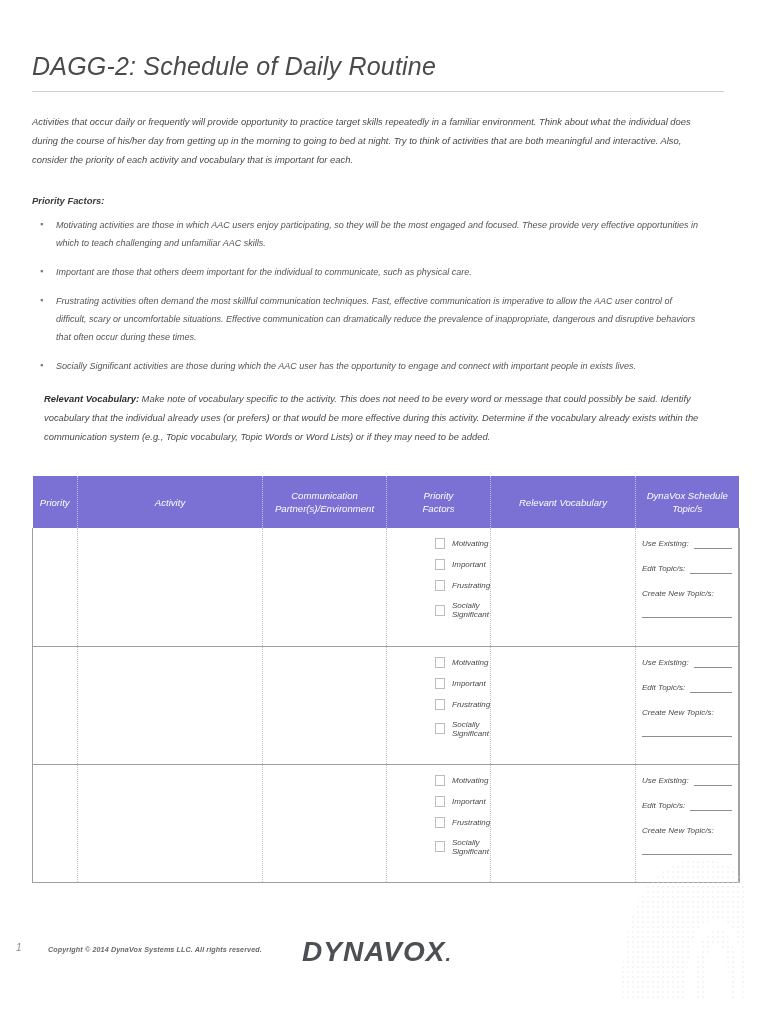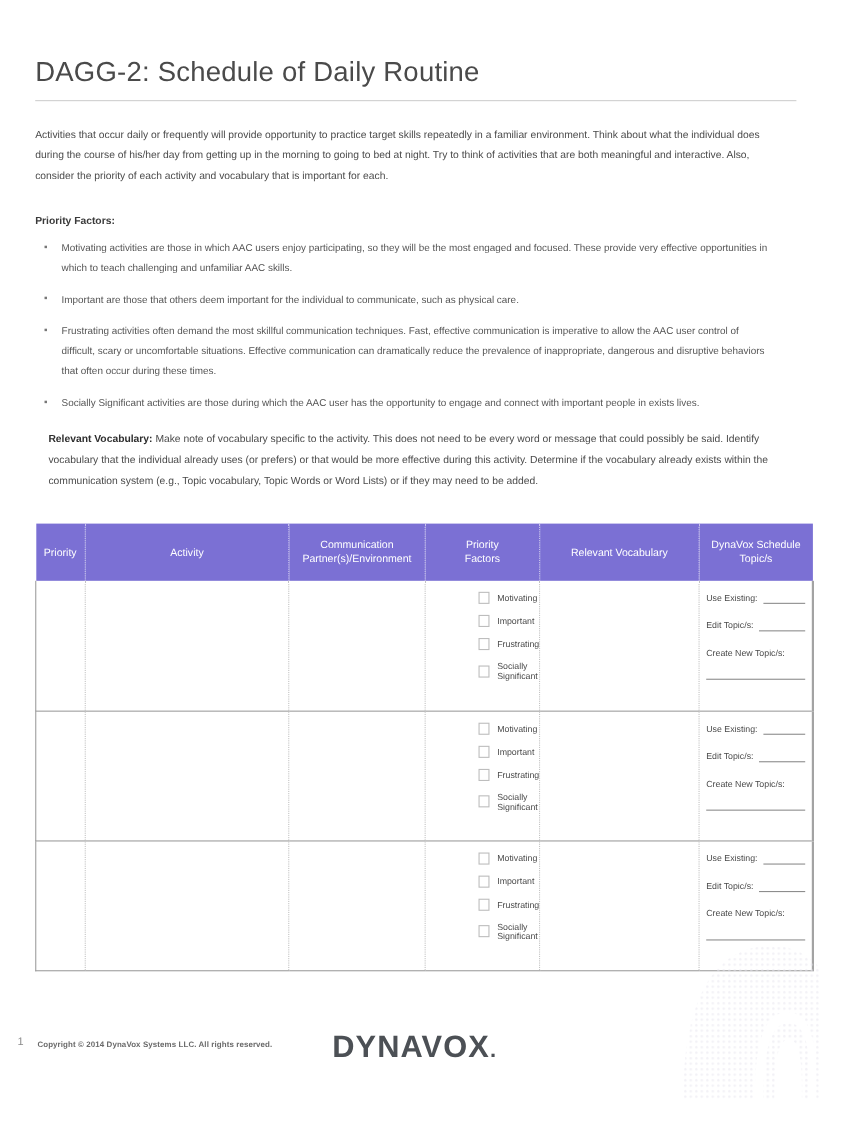--- a/index.html
+++ b/index.html
@@ -11,20 +11,21 @@
     width: 770px; height: 1024px;
     font-family: "Liberation Sans", sans-serif;
     color: #3f3f3f;
     position: relative;
     overflow: hidden;
   }
   .page {
     position: relative;
     width: 754px; height: 1024px;
     background: #ffffff;
+    font-style: italic;
   }
   
   .watermark {
     position: absolute;
     right: 8px; bottom: 24px;
     width: 130px; height: 150px;
     opacity: .55;
     pointer-events: none;
   }
   .title-wrap { padding: 52px 30px 0 32px; }
@@ -159,21 +160,21 @@
     height: 40px;
   }
   .page-num {
     position: absolute;
     left: 16px; top: 6px;
     font-size: 10px;
     color: #8a8a8a;
   }
   .copyright {
     position: absolute;
-    left: 34px; top: 9px;
+    left: 48px; top: 9px;
     font-size: 7.2px;
     font-weight: bold;
     color: #6a6a6a;
     letter-spacing: .1px;
   }
   .logo {
     position: absolute;
     left: 0; right: 0; top: 0;
     text-align: center;
     font-size: 28px;

